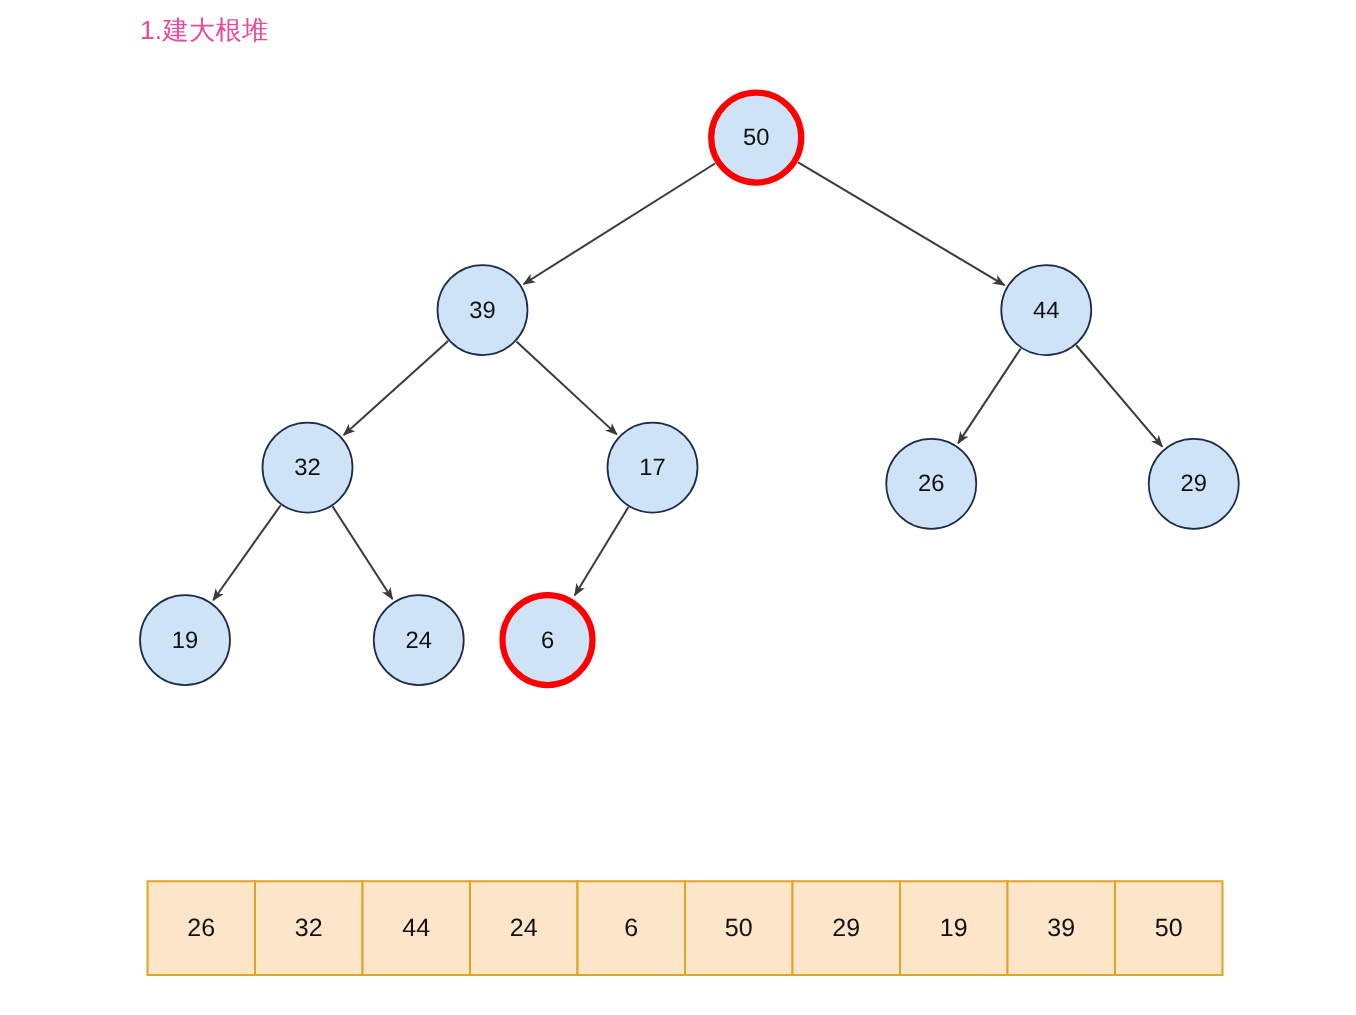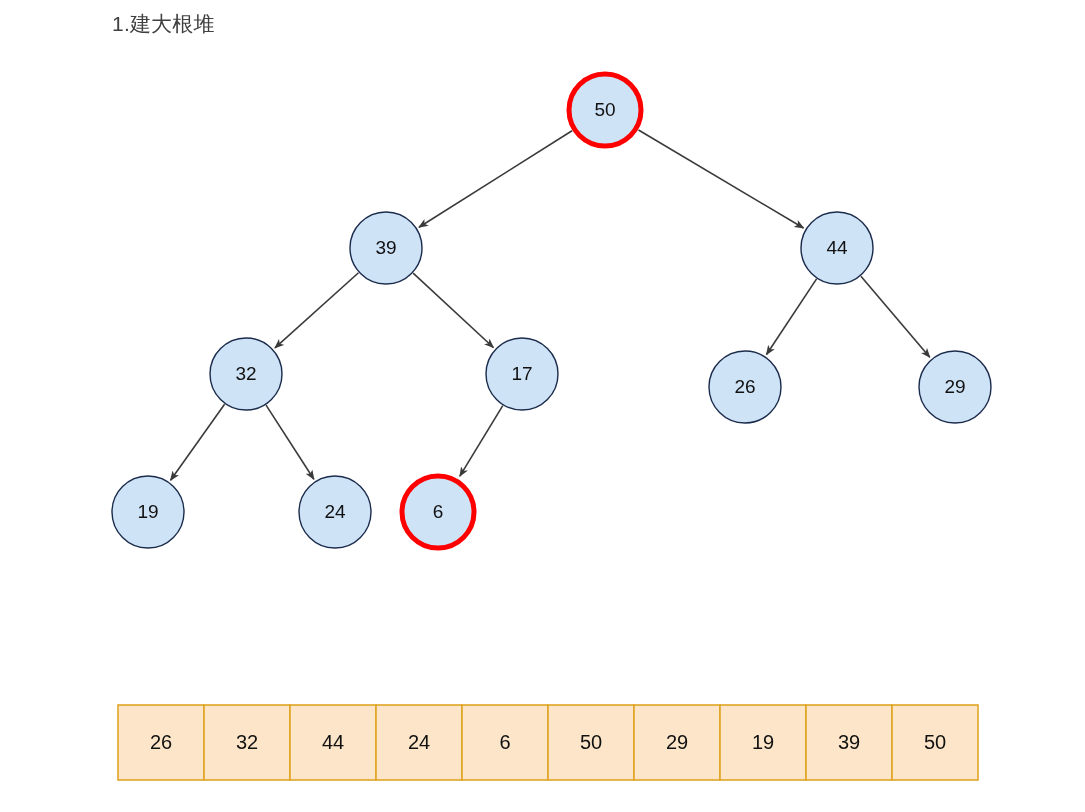--- a/index.html
+++ b/index.html
@@ -19,21 +19,21 @@
     left: 0;
     top: 0;
     width: 1085px;
     height: 812px;
   }
   .page-title {
     position: absolute;
     left: 112px;
     top: 10px;
     font-size: 21px;
-    color: #404040;
+    color: #ec4899;
     letter-spacing: 0.2px;
     white-space: nowrap;
   }
   svg#tree-svg {
     position: absolute;
     left: 0;
     top: 0;
     width: 1085px;
     height: 812px;
   }

